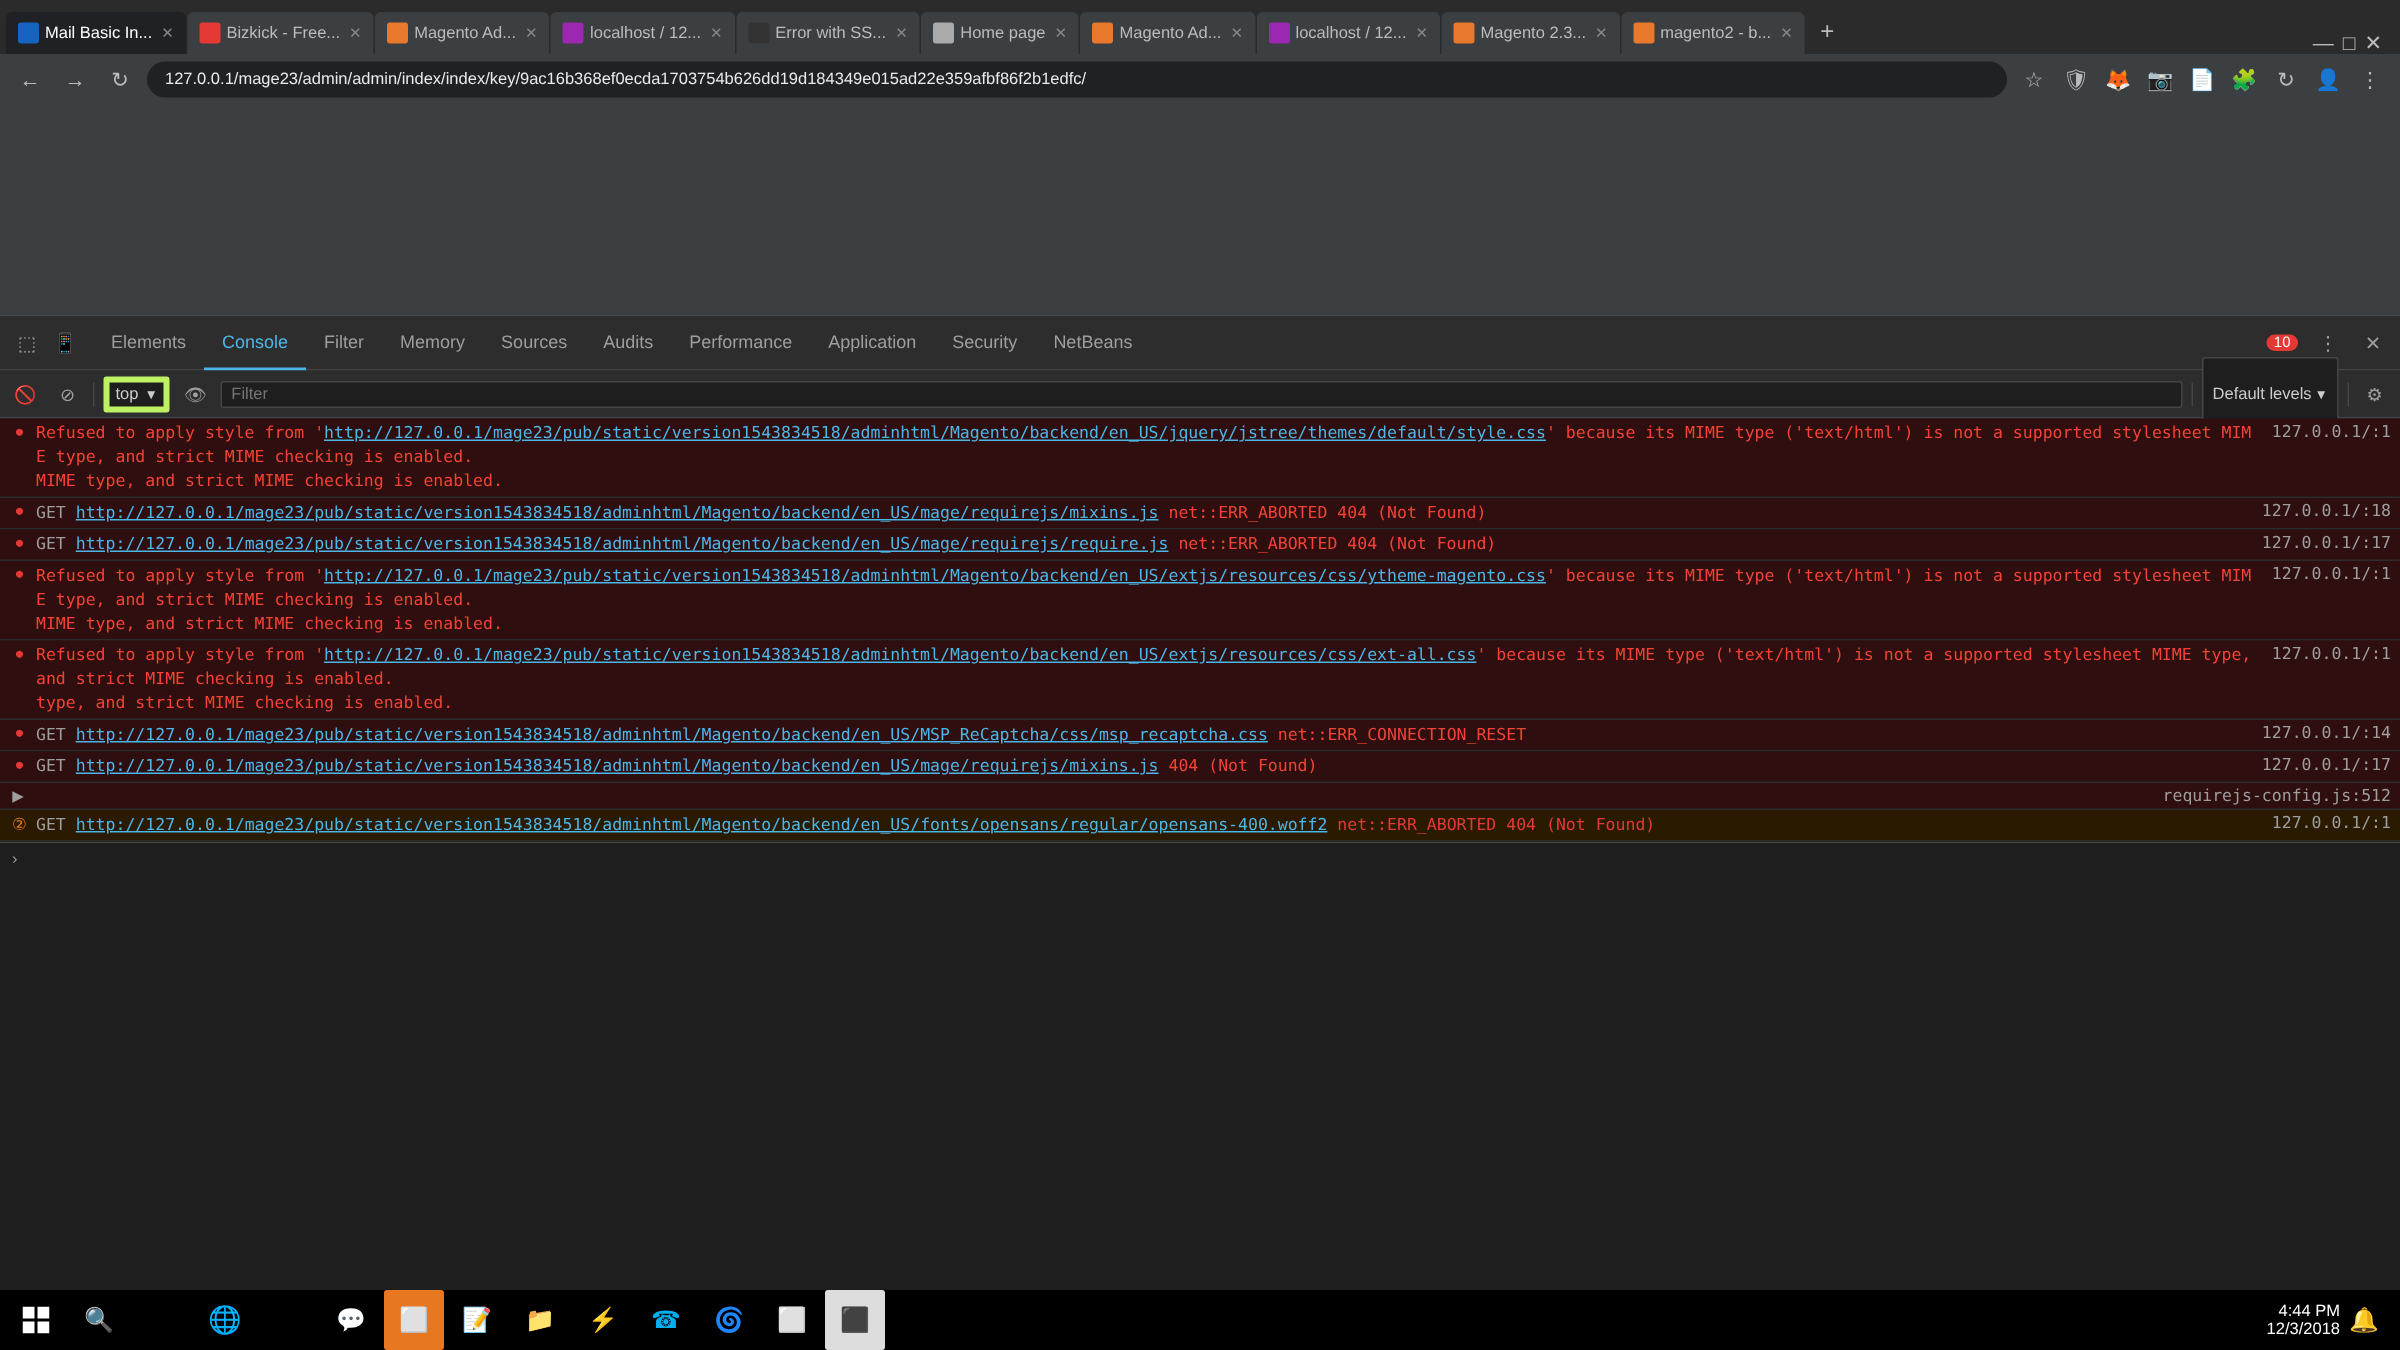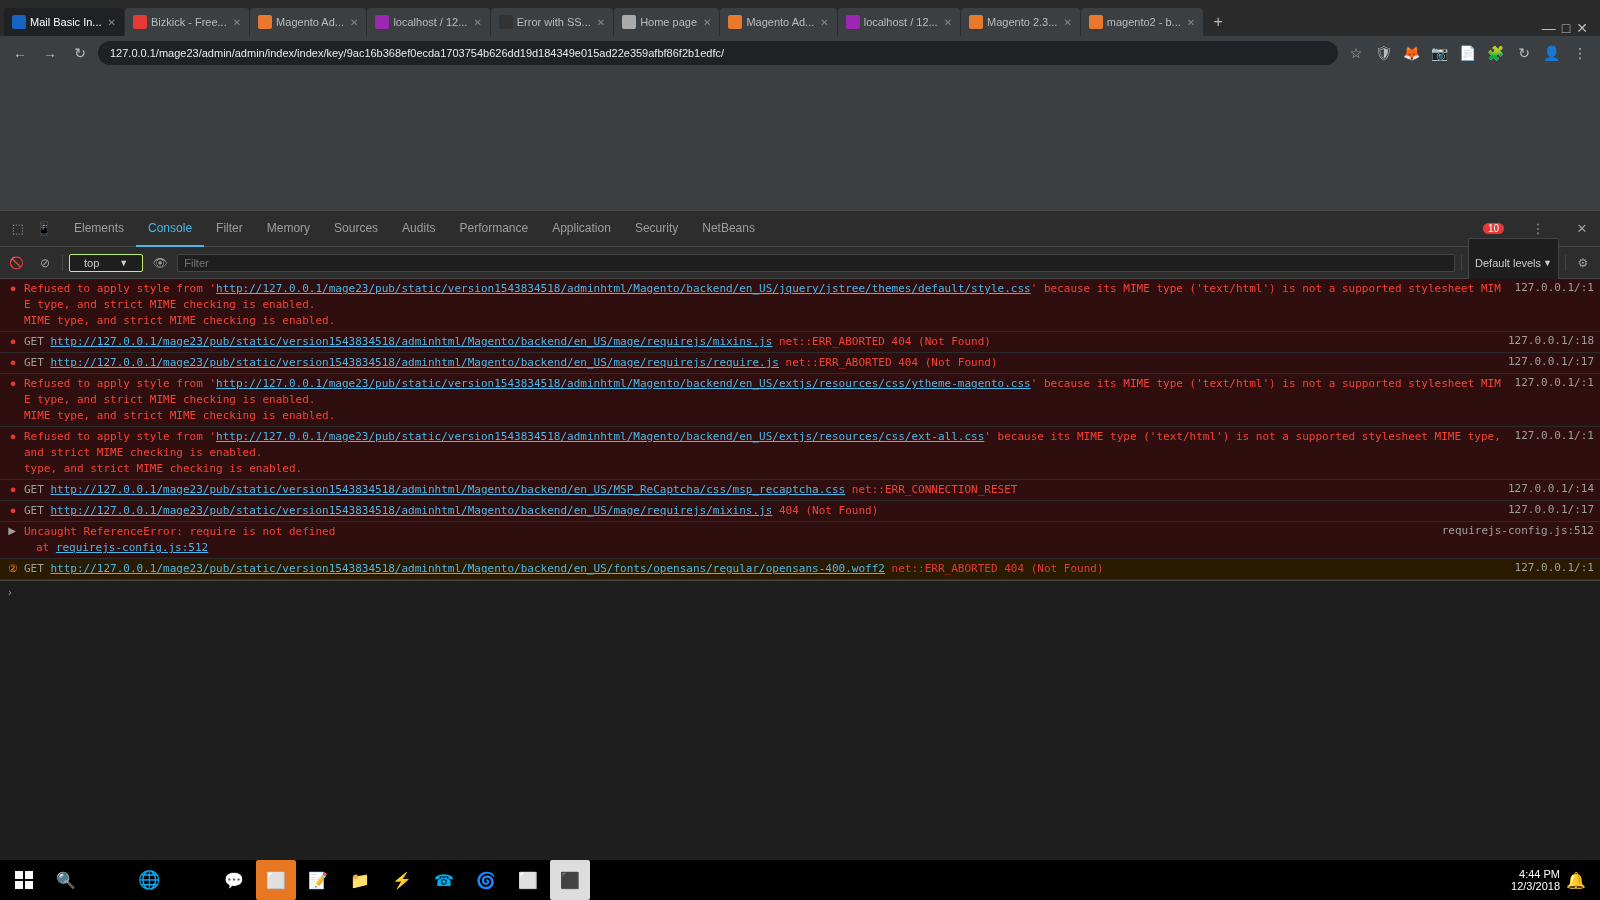--- a/index.html
+++ b/index.html
@@ -29,27 +29,27 @@
 
     
     .devtools { background: #1e1e1e; height: 690px; border-top: 1px solid #454545; display: flex; flex-direction: column; }
     
     
     .devtools-toolbar { display: flex; align-items: center; height: 36px; background: #2d2d2d; border-bottom: 1px solid #454545; padding: 0 8px; gap: 0; }
     .dt-tab { padding: 0 12px; height: 36px; display: flex; align-items: center; color: #9e9e9e; font-size: 12px; cursor: pointer; border-bottom: 2px solid transparent; }
     .dt-tab.active { color: #4db6e8; border-bottom: 2px solid #4db6e8; }
     .dt-icons { display: flex; gap: 6px; margin-right: 8px; }
     .dt-icon { width: 20px; height: 20px; display: flex; align-items: center; justify-content: center; color: #9e9e9e; cursor: pointer; font-size: 13px; }
-    .dt-right { margin-left: auto; display: flex; align-items: center; gap: 24px; }
+    .dt-right { margin-left: auto; display: flex; align-items: center; gap: 10px; }
     .error-badge { background: #e53935; color: white; border-radius: 8px; padding: 0 5px; font-size: 10px; min-width: 16px; text-align: center; }
     
     
     .console-toolbar { display: flex; align-items: center; height: 32px; background: #2d2d2d; border-bottom: 1px solid #454545; padding: 0 6px; gap: 6px; }
     .console-toolbar-btn { width: 22px; height: 22px; display: flex; align-items: center; justify-content: center; color: #9e9e9e; cursor: pointer; font-size: 12px; border-radius: 2px; }
-    .context-selector { background: #1e1e1e; border: 1px solid #bef264; color: #ccc; font-size: 11px; padding: 2px 14px; border-radius: 2px; cursor: pointer; display: flex; align-items: center; gap: 20px; }
+    .context-selector { background: #1e1e1e; border: 4px solid #bef264; color: #ccc; font-size: 11px; padding: 2px 4px; border-radius: 2px; cursor: pointer; display: flex; align-items: center; gap: 4px; }
     .filter-input { flex: 1; background: #1e1e1e; border: 1px solid #454545; color: #ccc; font-size: 11px; padding: 2px 6px; border-radius: 2px; outline: none; }
     .levels-select { background: #1e1e1e; border: 1px solid #454545; color: #ccc; font-size: 11px; padding: 18px 6px; border-radius: 2px; cursor: pointer; display: flex; align-items: center; gap: 2px; }
     .divider { width: 1px; height: 16px; background: #454545; }
 
     
     .console-output { flex: 1; overflow-y: auto; background: #1e1e1e; }
     .console-entry { display: flex; align-items: flex-start; min-height: 18px; border-bottom: 1px solid #2c2c2c; padding: 2px 6px; position: relative; }
     .console-entry.error { background: #2e0e0e; }
     .entry-icon { width: 14px; flex-shrink: 0; display: flex; align-items: center; justify-content: center; margin-right: 4px; margin-top: 1px; }
     .entry-icon.err { color: #e53935; font-size: 11px; }
@@ -280,24 +280,20 @@
       <div class="entry-icon err">●</div>
       <div class="entry-text">
         <span style="color:#9e9e9e;">GET </span><span class="link">http://127.0.0.1/mage23/pub/static/version1543834518/adminhtml/Magento/backend/en_US/mage/requirejs/mixins.js</span><span> 404 (Not Found)</span>
       </div>
       <div class="entry-source">127.0.0.1/:17</div>
     </div>
 
     <div class="console-entry error">
       <div class="entry-icon err">
         <span class="expand-icon">▶</span>
-      </div>
-      <div class="entry-text">
-        <span>Uncaught ReferenceError: require is not defined</span>
-        <br><span style="padding-left:12px;">at </span><span class="link">requirejs-config.js:512</span>
       </div>
       <div class="entry-source">requirejs-config.js:512</div>
     </div>
 
     <div class="console-entry" style="background:#2a1a00;">
       <div class="entry-icon" style="color:#f57f17;font-size:11px;">②</div>
       <div class="entry-text" style="color:#e53935;">
         <span style="color:#9e9e9e;">GET </span><span class="link">http://127.0.0.1/mage23/pub/static/version1543834518/adminhtml/Magento/backend/en_US/fonts/opensans/regular/opensans-400.woff2</span><span> net::ERR_ABORTED 404 (Not Found)</span>
       </div>
       <div class="entry-source">127.0.0.1/:1</div>

